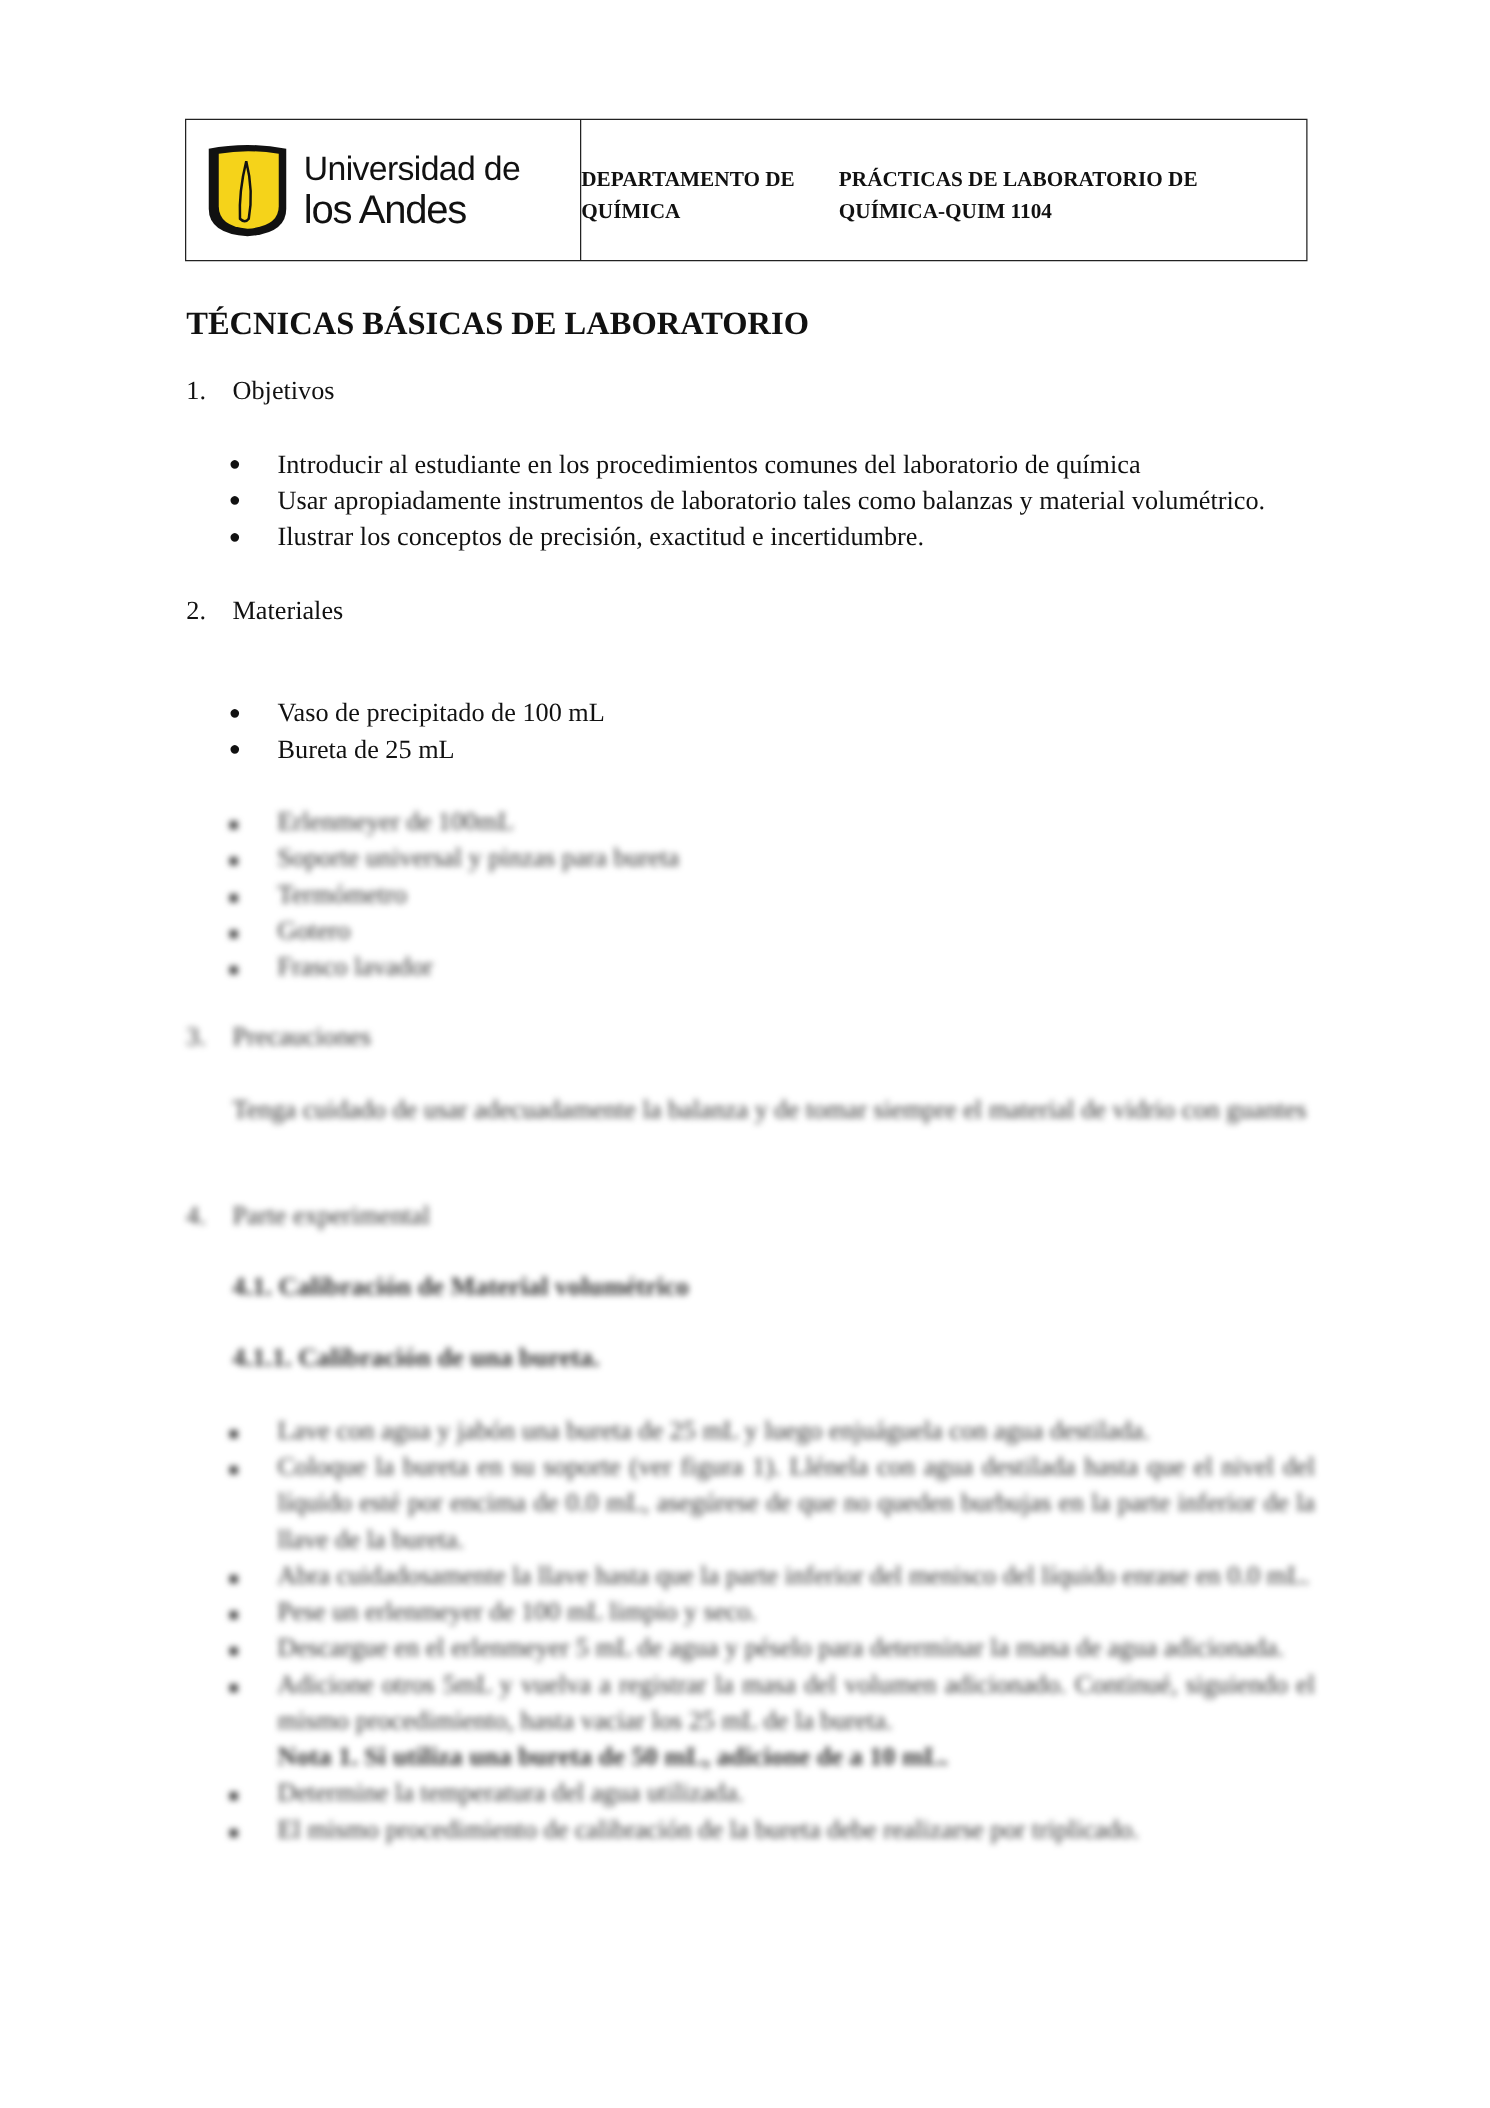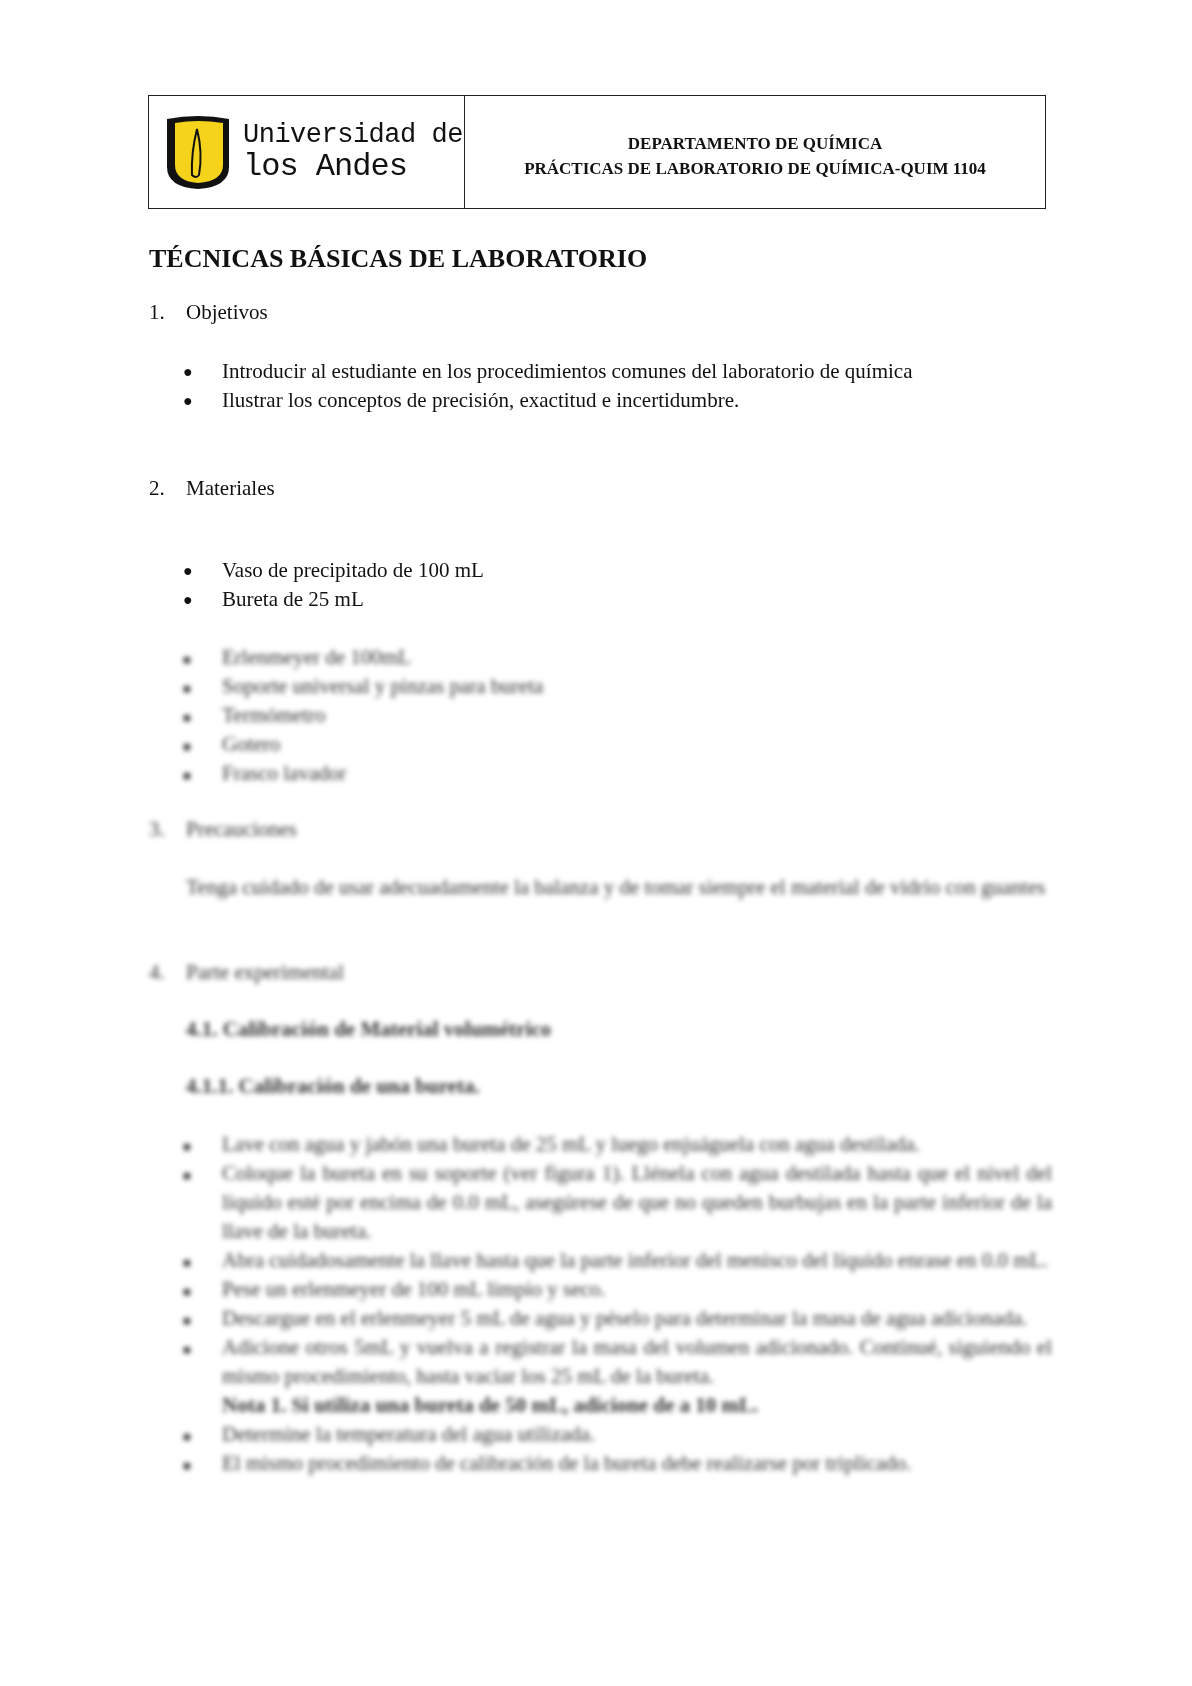--- a/index.html
+++ b/index.html
@@ -2,24 +2,24 @@
 <html><head>
   <meta charset="utf-8">
   <style>
     html, body { margin: 0; padding: 0; background: #ffffff; }
     body { width: 1192px; height: 1686px; position: relative; overflow: hidden;
       font-family: "Liberation Serif", "DejaVu Serif", serif; color: #111; }
     .header-table { position: absolute; left: 148px; top: 95px; width: 898px; height: 114px;
       border: 1.5px solid #222; display: flex; box-sizing: border-box; }
     .logo-cell { width: 316px; border-right: 1.5px solid #222; display: flex; align-items: center; box-sizing: border-box; padding-left: 14px; }
     .logo-shield { width: 70px; height: 78px; margin-right: 10px; }
-    .logo-text { font-family: Liberation Mono, monospace; color: #111; line-height: 1; }
+    .logo-text { font-family: Liberation Sans, sans-serif; color: #111; line-height: 1; }
     .logo-text .l1 { font-size: 27px; letter-spacing: -0.5px; }
     .logo-text .l2 { font-size: 32px; letter-spacing: -1px; margin-top: 2px; }
-    .dept-cell { flex: 1; display: flex; flex-direction: column; align-items: center; justify-content: center;
+    .dept-cell { flex: 1; display: flex; flex-direction: row; align-items: center; justify-content: center;
       font-weight: bold; font-size: 17px; line-height: 25px; padding-top: 8px; }
     .doc-title { position: absolute; left: 149px; top: 244px; font-size: 26px; font-weight: bold; margin: 0; }
     .section-h { position: absolute; left: 149px; font-size: 21px; font-weight: normal; margin: 0; }
     .section-h .num { display: inline-block; width: 37px; }
     ul.bullets { position: absolute; left: 183px; margin: 0; padding: 0; list-style: none; font-size: 21px; line-height: 29px; }
     ul.bullets li { position: relative; padding-left: 39px; width: 830px; }
     ul.bullets li::before { content: "●"; position: absolute; left: 0; top: 0; font-size: 16px; }
     .blurred { filter: blur(2.6px); color: #333; }
     .blurred-area { position: absolute; left: 0; top: 0; width: 100%; height: 100%; }
     ul.sq li::before { content: "■"; font-size: 13px; top: 2px; }
@@ -49,20 +49,21 @@
   </div>
 </div>
 
 <h1 class="doc-title">TÉCNICAS BÁSICAS DE LABORATORIO</h1>
 
 <h2 class="section-h" style="top:300px;">
   <span class="num">1.</span><span>Objetivos</span>
 </h2>
 <ul class="bullets" style="top:357px;">
   <li>Introducir al estudiante en los procedimientos comunes del laboratorio de química</li>
+  <li>Usar apropiadamente instrumentos de laboratorio tales como balanzas y material volumétrico.</li>
   <li>Ilustrar los conceptos de precisión, exactitud e incertidumbre.</li>
 </ul>
 
 <h2 class="section-h" style="top:476px;">
   <span class="num">2.</span><span>Materiales</span>
 </h2>
 <ul class="bullets" style="top:556px;">
   <li>Vaso de precipitado de 100 mL</li>
   <li>Bureta de 25 mL</li>
 </ul>

